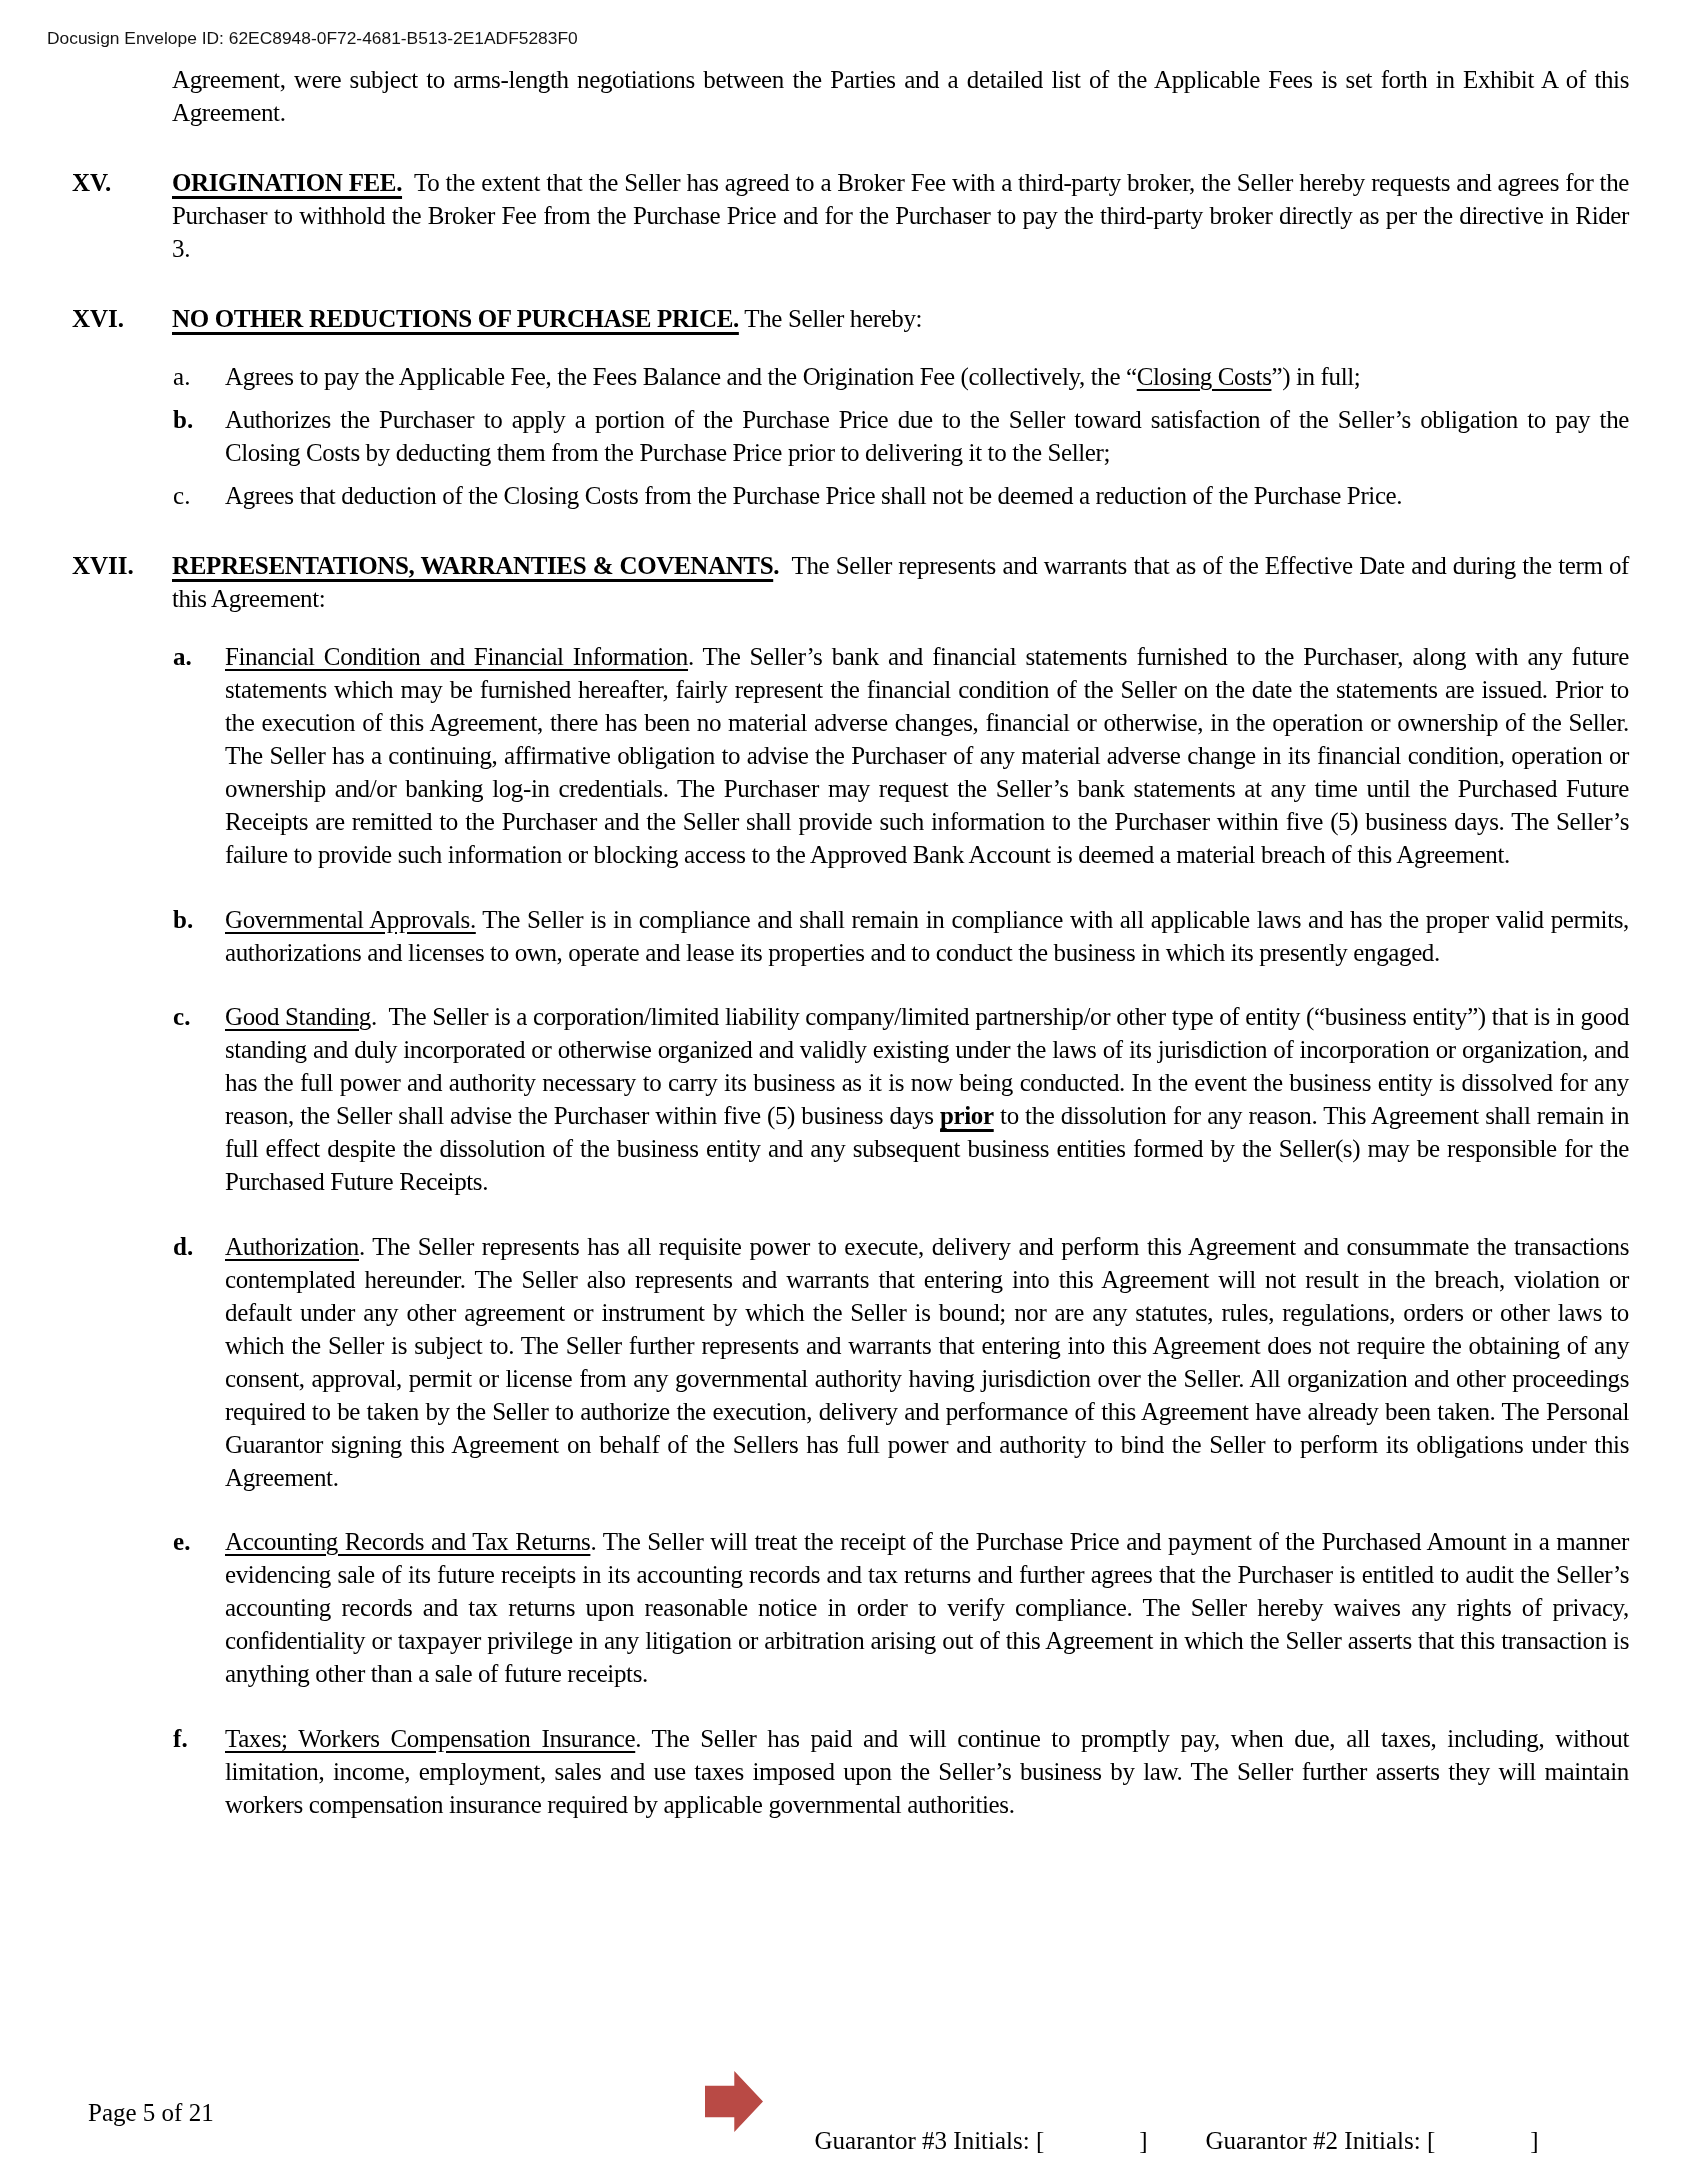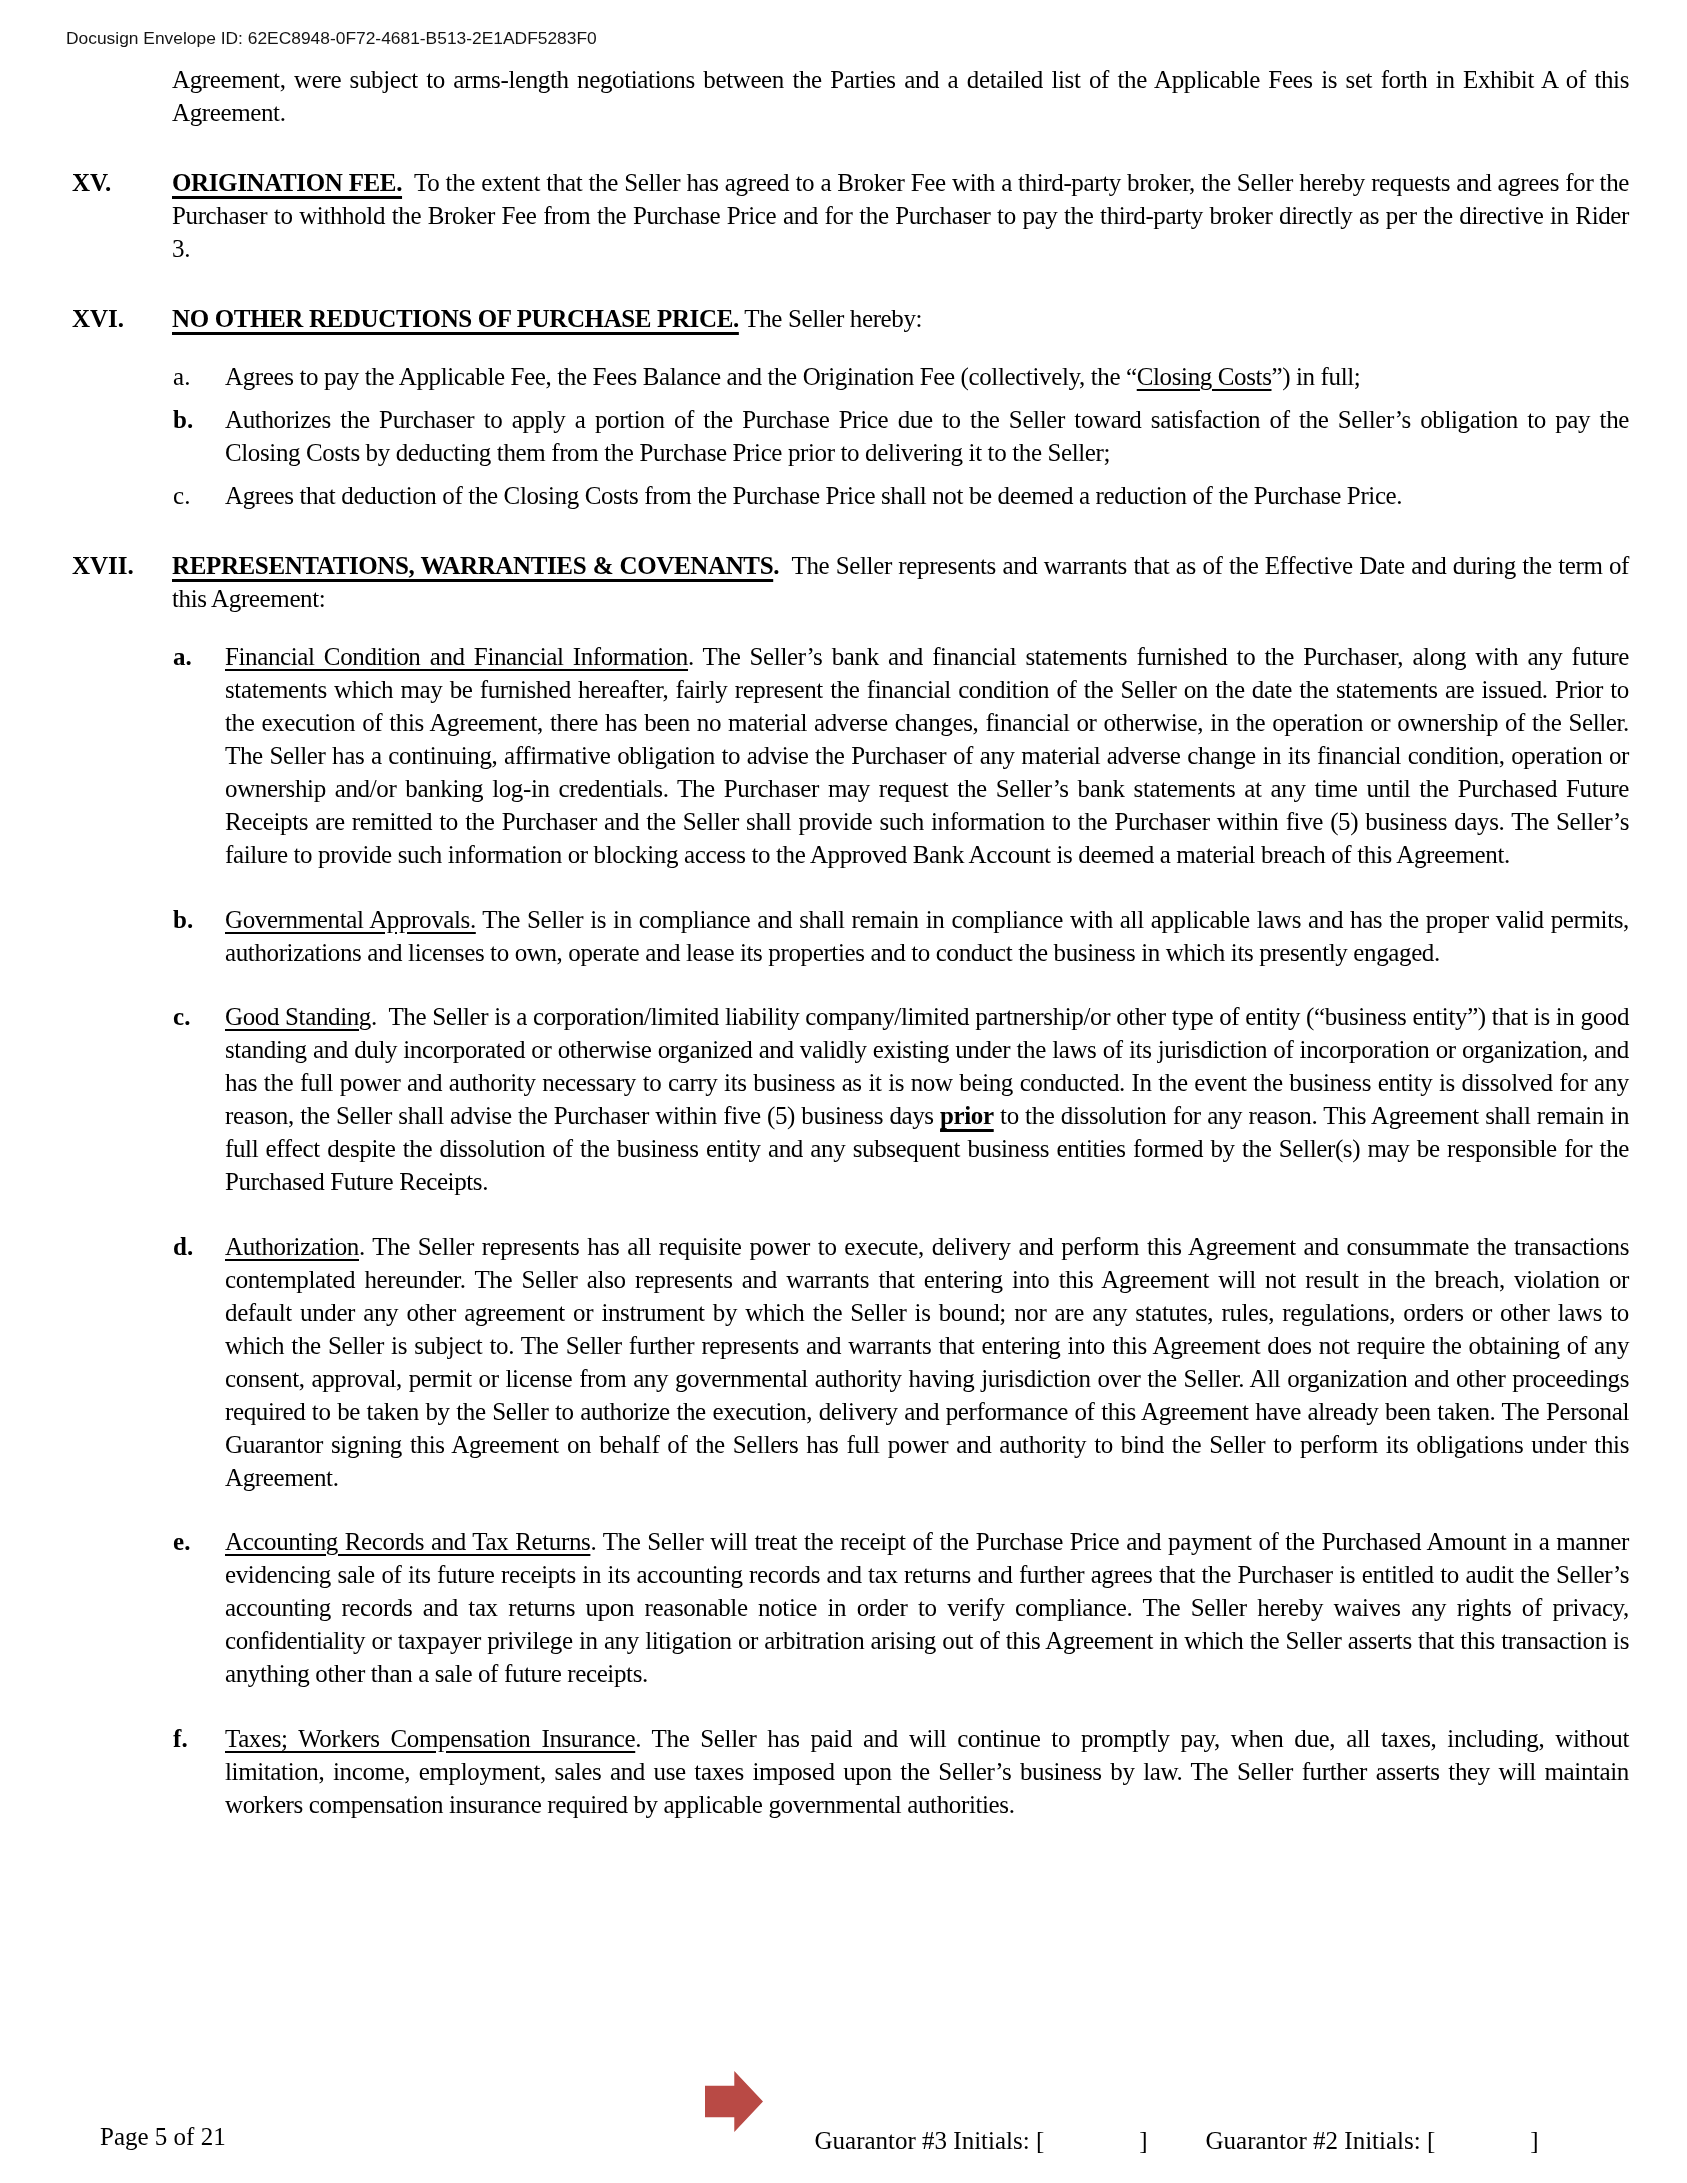--- a/index.html
+++ b/index.html
@@ -3,21 +3,21 @@
 <meta charset="utf-8">
 <style>
   html,body{margin:0;padding:0;}
   body{
     width:1688px;height:2183px;position:relative;background:#ffffff;color:#000;
     font-family:"Liberation Serif","DejaVu Serif",serif;overflow:hidden;
   }
   .envelope-header{
     position:absolute;top:28px;left:47px;
     font-family:"Liberation Sans","DejaVu Sans",sans-serif;
-    font-size:17.4px;color:#141414;letter-spacing:0;margin-left:19px;
+    font-size:17.4px;color:#141414;letter-spacing:0;
   }
   .doc{
     position:absolute;top:63px;left:0;right:0;
     padding:0 59px 0 172px;
   }
   .par{
     font-size:25px;line-height:1.32;margin:0;text-align:justify;
     white-space:pre-wrap;letter-spacing:-0.015em;
   }
   .intro-par{margin:0;}
@@ -29,21 +29,21 @@
   .item{position:relative;padding-left:53px;}
   .items.tight .item + .item{margin-top:10px;}
   .items.spaced .item + .item{margin-top:31.5px;}
   .marker{position:absolute;left:1.1px;top:0;font-size:25px;line-height:1.32;}
   .f-b{font-weight:bold;}
   .f-u{text-decoration:underline;text-decoration-thickness:1.7px;text-underline-offset:3.9px;}
   .f-bu{
     font-weight:bold;text-decoration:underline;
     text-decoration-thickness:2.8px;text-underline-offset:4.5px;
   }
-  .footer-page{position:absolute;left:100px;top:2099px;font-size:25px;margin-top:24px;}
+  .footer-page{position:absolute;left:88px;top:2099px;font-size:25px;}
   .sign-arrow{position:absolute;left:705px;top:2071px;width:58px;height:61px;cursor:pointer;}
   .guarantor{position:absolute;top:2099px;font-size:25px;white-space:pre;}
   .guarantor.g1{left:802px;}
   .guarantor.g2{left:1193px;}
   .initials-gap{display:inline-block;width:95px;}
 </style>
 </head>
 <body>
 
 <div class="envelope-header">Docusign Envelope ID: 62EC8948-0F72-4681-B513-2E1ADF5283F0</div>

